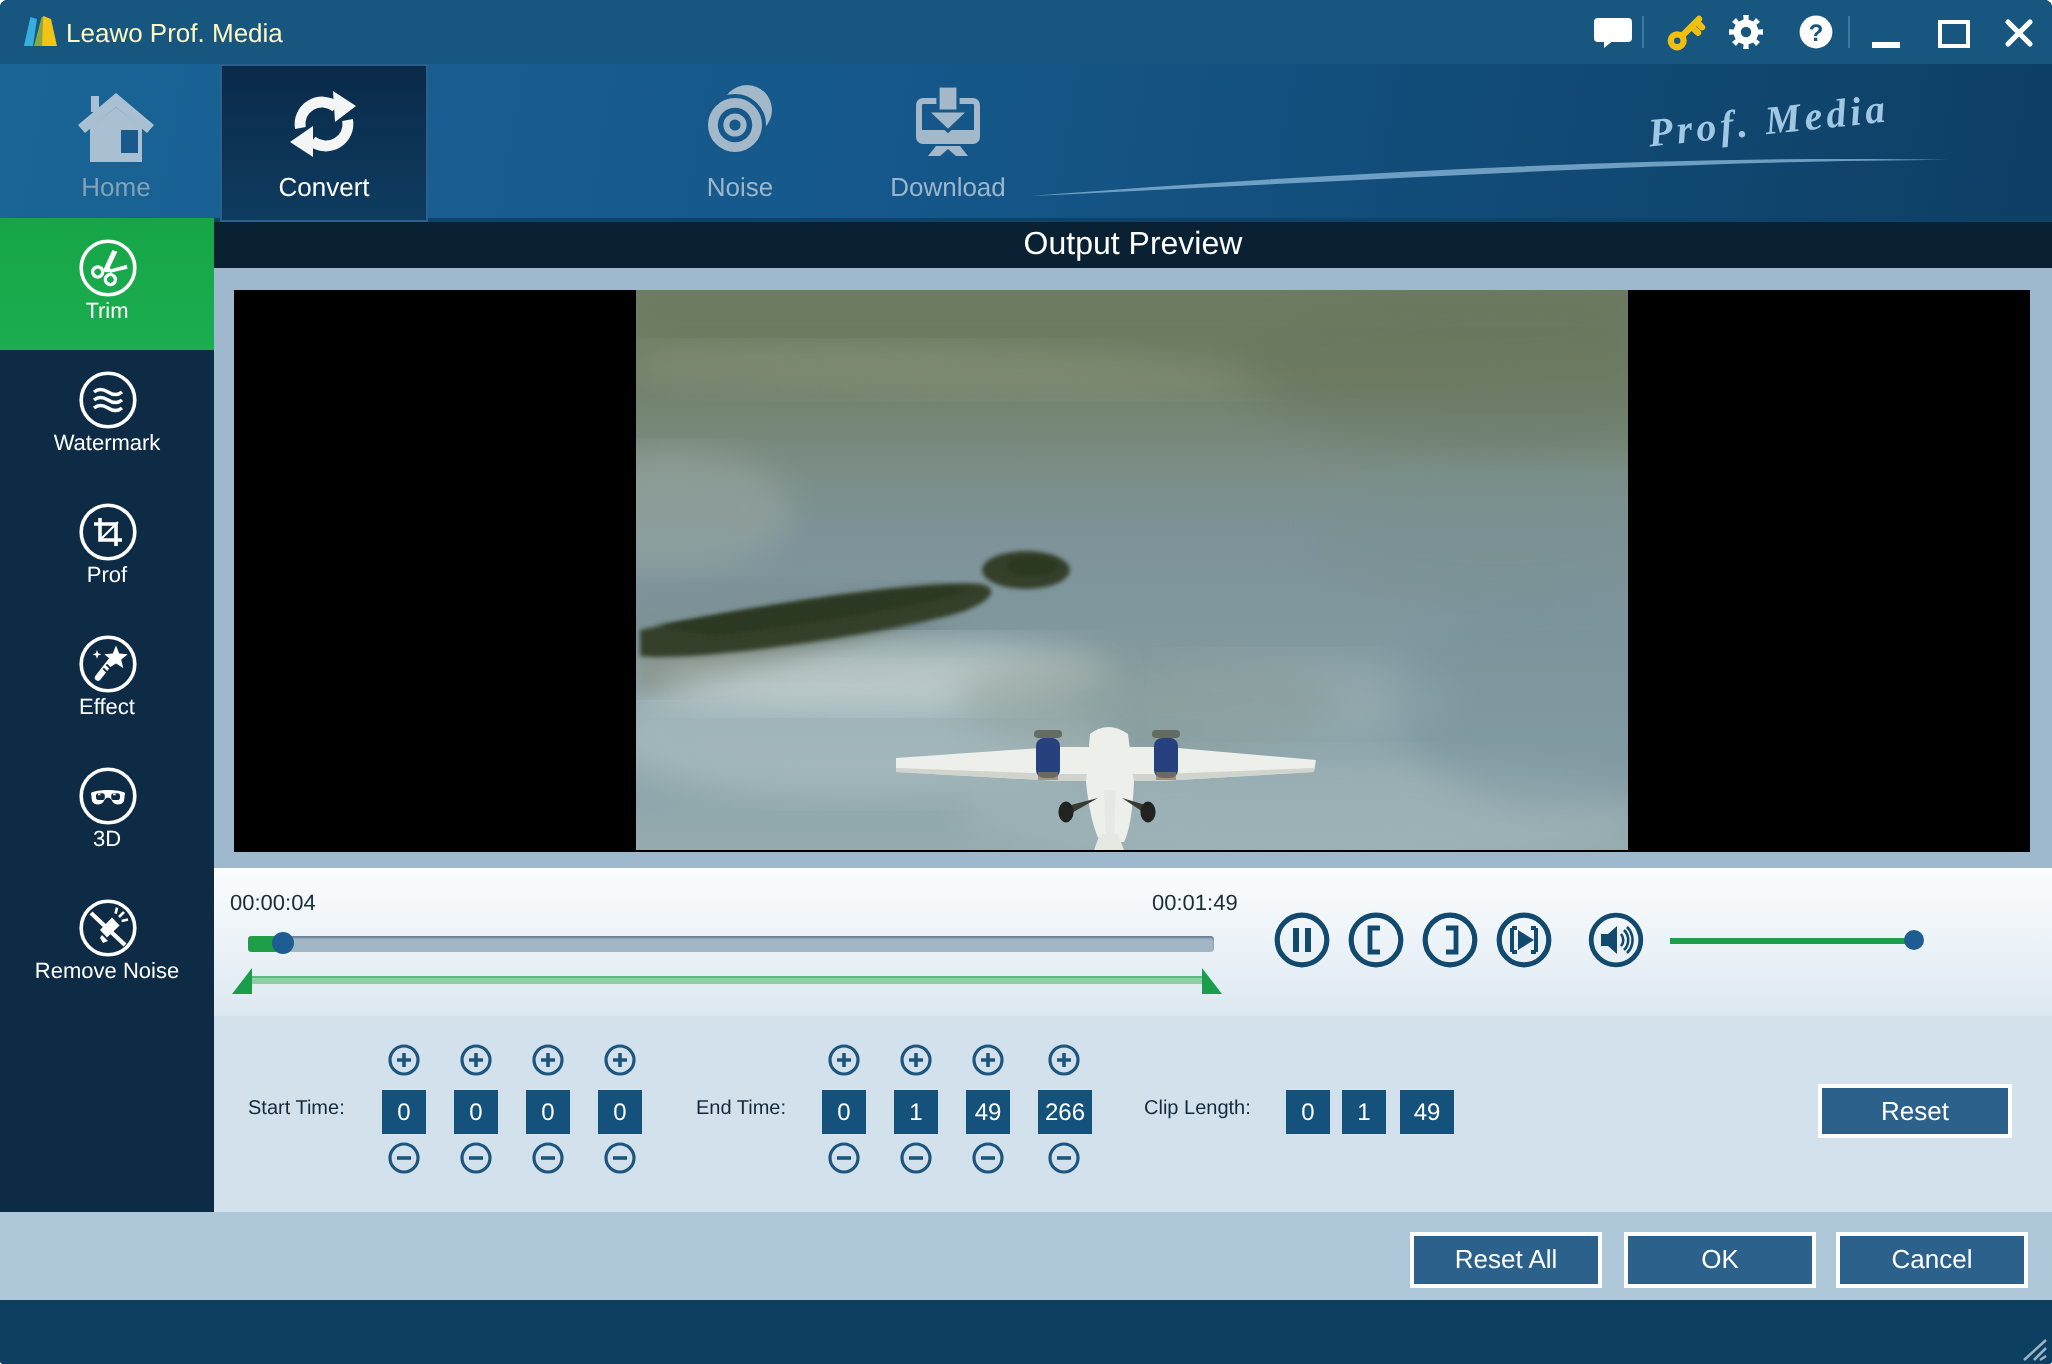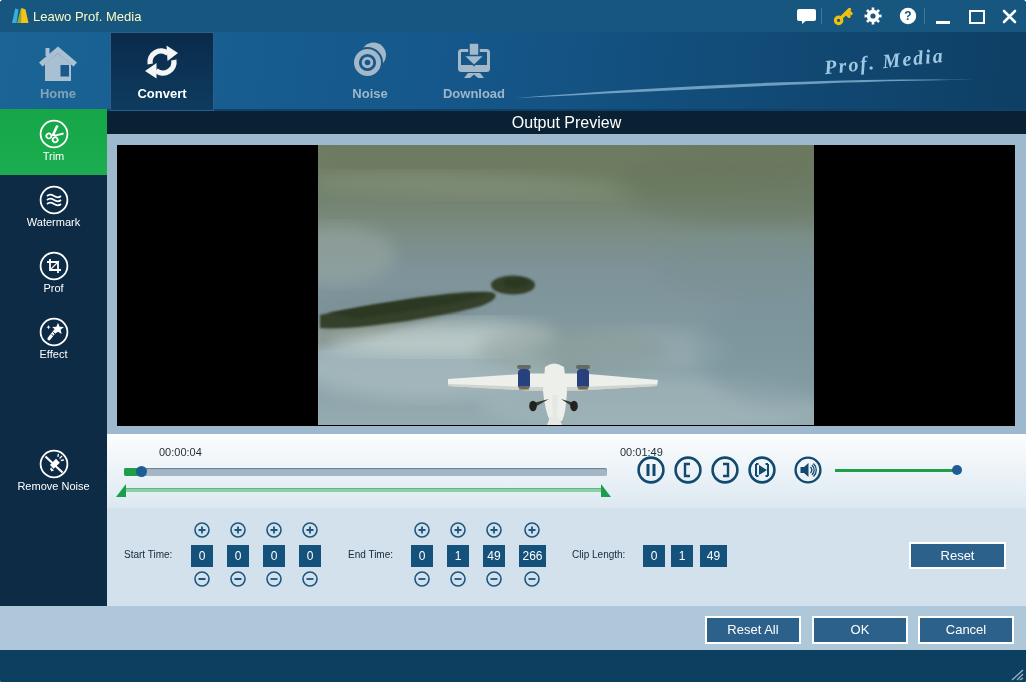--- a/index.html
+++ b/index.html
@@ -7,41 +7,41 @@
   .win{position:relative;width:1026px;height:682px;background:#0d3f61;border-radius:4px 4px 2px 2px;overflow:hidden;box-shadow:inset 0 0 0 1px #0a3a5c;}
   .abs{position:absolute;}
 
   
   .titlebar{position:absolute;left:0;top:0;width:1026px;height:32px;background:#16567f;}
   .title-text{position:absolute;left:33px;top:9px;color:#fef9c3;font-size:13px;}
 
   
   .nav{position:absolute;left:0;top:32px;width:1026px;height:77px;background:linear-gradient(100deg,#1a6496 0%,#15578a 45%,#0e3f64 100%);border-bottom:2px solid #0f4268;}
   .tab{position:absolute;top:0;width:104px;height:77px;text-align:center;}
-  .tab .lbl{position:absolute;left:0;right:0;top:54px;font-size:13px;font-weight:bold;color:#9db6ca;}
+  .tab .lbl{position:absolute;left:0;right:0;top:54px;font-size:13px;font-weight:normal;color:#9db6ca;}
   .tab.active{background:linear-gradient(#0a2a49,#0e3c60);box-shadow:inset 0 0 0 1px #2c5f8b;height:79px;}
   .tab.active .lbl{color:#fff;}
   .profmedia{position:absolute;left:824px;top:18px;transform:rotate(-6deg);color:#a0c8e2;font-family:"Liberation Serif",serif;font-style:italic;font-weight:bold;font-size:20px;letter-spacing:2px;}
 
   
   .sidebar{position:absolute;left:0;top:109px;width:107px;height:497px;background:#0e2b46;}
   .sideitem{position:absolute;left:0;width:107px;height:66px;text-align:center;}
   .sideitem .ic{position:absolute;left:50%;top:10px;transform:translateX(-50%);}
   .sideitem .lbl{position:absolute;left:0;right:0;top:41px;font-size:11px;color:#fff;}
   .sideitem.active{background:linear-gradient(#16a648,#1bad4f);}
 
   
   .opbar{position:absolute;left:107px;top:111px;width:919px;height:23px;background:#0a2133;color:#fff;font-size:16px;text-align:center;line-height:23px;}
   .vidframe{position:absolute;left:107px;top:134px;width:919px;height:300px;background:#9eb9ce;}
   .vidblack{position:absolute;left:117px;top:145px;width:898px;height:281px;background:#000;}
   .vidcontent{position:absolute;left:318px;top:145px;width:496px;height:280px;}
 
   
   .timeline{position:absolute;left:107px;top:434px;width:919px;height:74px;background:linear-gradient(#fbfdfe,#e3edf4 80%,#dce7f0);}
-  .tlab{position:absolute;top:446px;font-size:11px;color:#1c2c38;margin-left:44px;}
+  .tlab{position:absolute;top:446px;font-size:11px;color:#1c2c38;}
   .track{position:absolute;left:124px;top:468px;width:483px;height:8px;background:#a2b6c6;border-radius:2px;box-shadow:inset 0 1px 1px rgba(60,80,100,.55);}
   .trackfill{position:absolute;left:0;top:0;width:14px;height:8px;background:#1f9e4a;border-radius:2px 0 0 2px;}
   .thumb{position:absolute;left:136px;top:466px;width:11px;height:11px;background:#1e5d93;border-radius:50%;}
   .trimline{position:absolute;left:126px;top:488px;width:475px;height:3px;background:#8fcfa5;border-top:1px solid #5cb97f;}
   .tri{position:absolute;width:0;height:0;top:484px;}
   .tri.l{left:116px;border-bottom:13px solid #1b9e4c;border-left:10px solid transparent;}
   .tri.r{left:601px;border-bottom:13px solid #1b9e4c;border-right:10px solid transparent;}
 
   
   .cbtn{position:absolute;top:456px;}
@@ -191,20 +191,30 @@
     </div>
     <div class="sideitem" style="top:198px">
       <svg class="ic" width="30" height="30" viewBox="0 0 30 30">
         <circle cx="15" cy="15" r="13.4" fill="none" stroke="#fff" stroke-width="1.8"></circle>
         <path d="M19.0,5.8 L20.6,9.8 L24.9,10.1 L21.6,12.8 L22.6,17.0 L19.0,14.7 L15.4,17.0 L16.4,12.8 L13.1,10.1 L17.4,9.8 Z" fill="#fff"></path>
         <path d="M16.5,13.5 L10,21.8" stroke="#fff" stroke-width="3.2" stroke-linecap="round"></path>
         <path d="M14.2,15.2 L16.2,17.2 M12.6,17.2 L14.6,19.2" stroke="#0e2b46" stroke-width="1"></path>
         <path d="M9.5,8 l0.6,1.6 1.6,0.6 -1.6,0.6 -0.6,1.6 -0.6,-1.6 -1.6,-0.6 1.6,-0.6 Z" fill="#fff"></path>
       </svg>
       <div class="lbl">Effect</div>
+    </div>
+    <div class="sideitem" style="top:264px">
+      <svg class="ic" width="30" height="30" viewBox="0 0 30 30">
+        <circle cx="15" cy="15" r="13.4" fill="none" stroke="#fff" stroke-width="1.8"></circle>
+        <path d="M6.5,13.5 C9,11.5 21,11.5 23.5,13.5 L23,17.5 C22,19.8 18.3,19.8 17.2,17.8 L16.6,16.6 q-1.6,-1.8 -3.2,0 L12.8,17.8 C11.7,19.8 8,19.8 7,17.5 Z" fill="#fff"></path>
+        <rect x="9" y="13.6" width="4.4" height="3.4" rx="1.4" fill="#0e2b46"></rect>
+        <rect x="16.6" y="13.6" width="4.4" height="3.4" rx="1.4" fill="#0e2b46"></rect>
+        <path d="M10,14.2 l1.2,0 M17.6,14.2 l1.2,0" stroke="#fff" stroke-width="0.8"></path>
+      </svg>
+      <div class="lbl">3D</div>
     </div>
     <div class="sideitem" style="top:330px">
       <svg class="ic" width="30" height="30" viewBox="0 0 30 30">
         <circle cx="15" cy="15" r="13.4" fill="none" stroke="#fff" stroke-width="1.8"></circle>
         <path d="M11,16 L17,9.8 L20.8,13.8 L14.5,19.8 Z" fill="#fff"></path>
         <path d="M12,18.5 L15,21.5 L12.5,22.5 L11,20 Z" fill="#fff"></path>
         <g stroke="#fff" stroke-width="1.3">
           <path d="M20.5,9.5 L23,7 M21.8,11.5 L25,10.8 M18.8,7.8 L19.5,4.8"></path>
         </g>
         <path d="M6.5,7.5 L23.5,23.5" stroke="#fff" stroke-width="2.1"></path>

